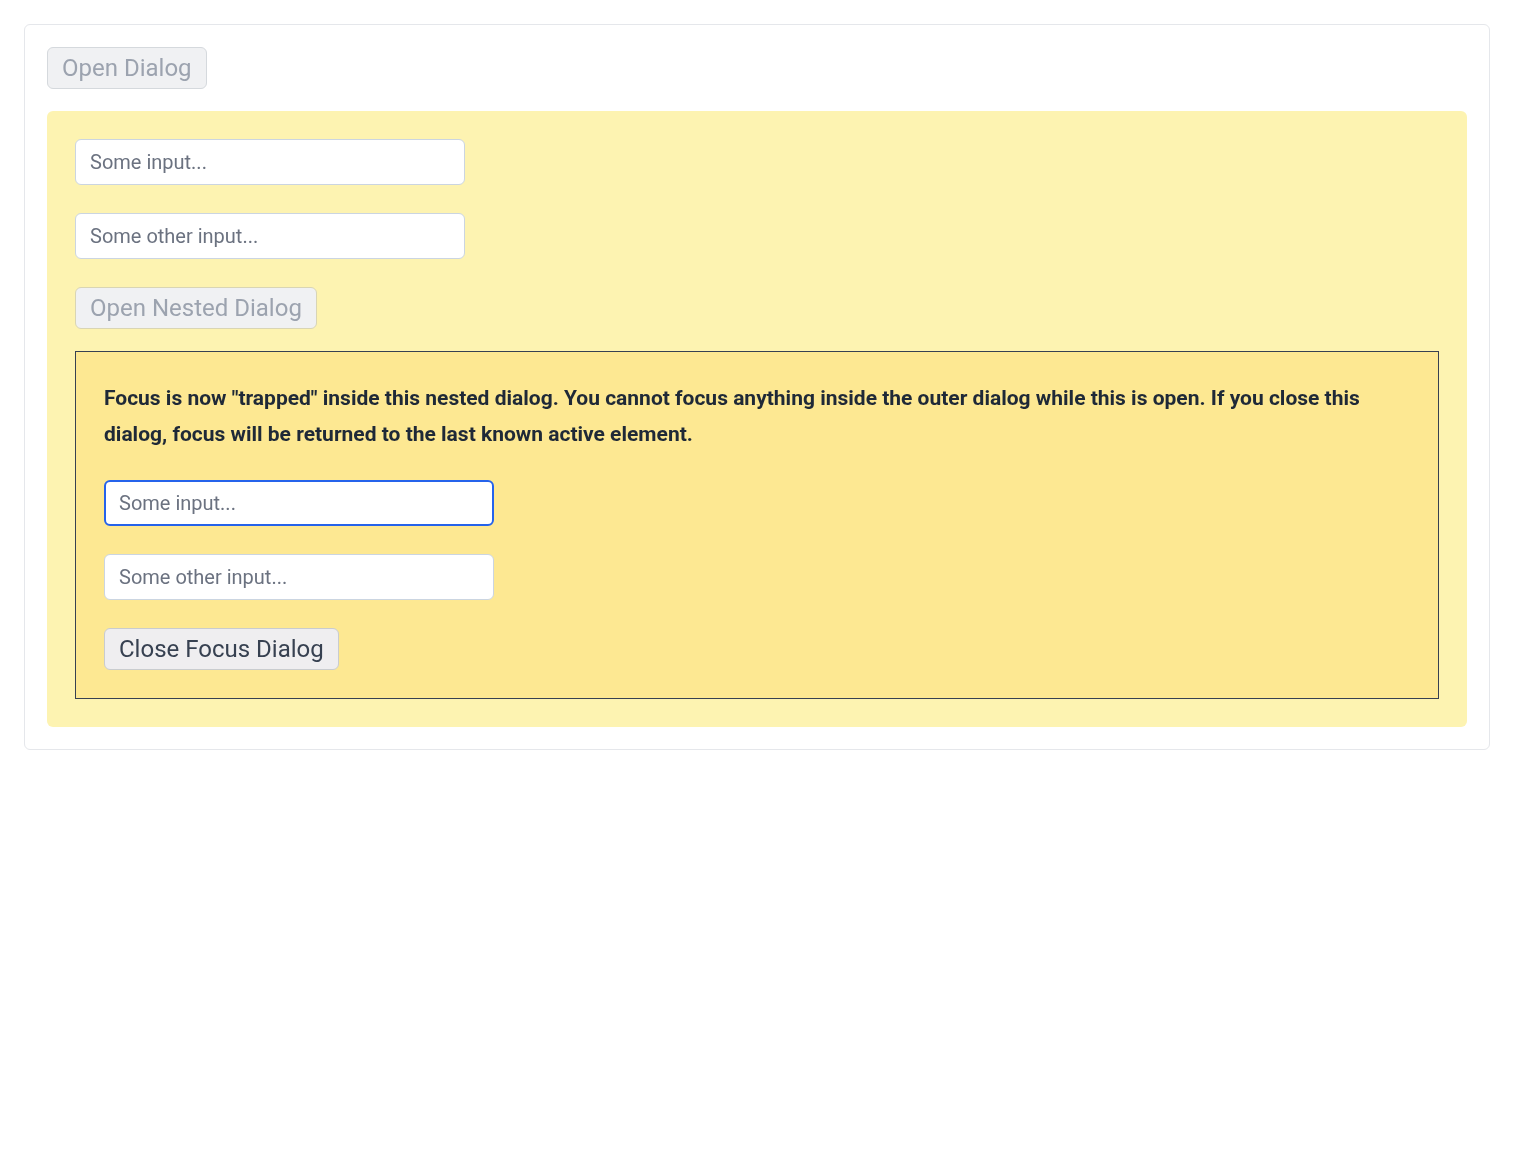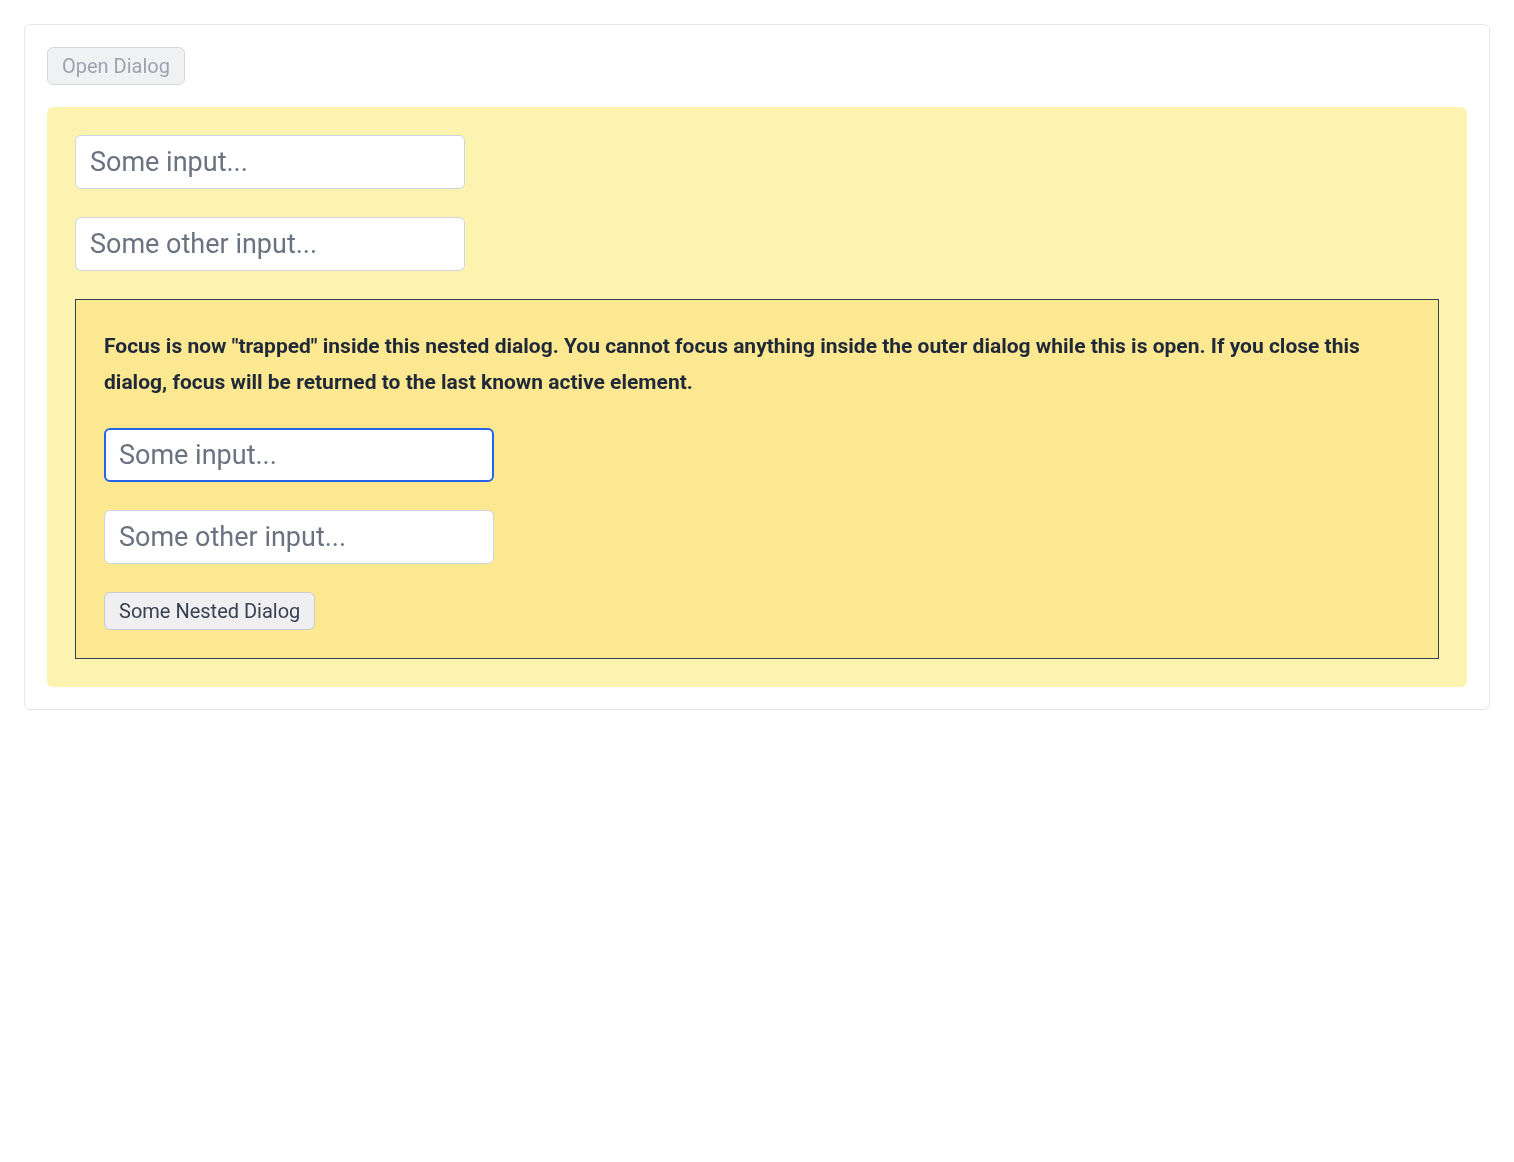--- a/index.html
+++ b/index.html
@@ -18,21 +18,21 @@
       border: 1px solid #e5e7eb;
       border-radius: 6px;
       padding: 22px;
     }
     .btn {
       display: inline-block;
       background: #eff1f3;
       border: 1px solid #d5d9dd;
       border-radius: 6px;
       padding: 6px 14px;
-      font-size: 20px;
+      font-size: 24px;
       color: #374151;
       cursor: pointer;
       font-family: inherit;
     }
     .btn.disabled {
       color: #9ca3af;
       background: #f0f1f3;
       cursor: default;
     }
     .dialog {
@@ -46,21 +46,21 @@
     .nested-dialog {
       background: #fde892;
       border: 1px solid #374151;
       margin-top: 22px;
       padding: 28px;
     }
     .input-field {
       display: block;
       width: 390px;
       padding: 10px 14px;
-      font-size: 27px;
+      font-size: 20px;
       font-family: inherit;
       border: 1px solid #cbd5e1;
       border-radius: 6px;
       background: #ffffff;
       color: #1f2937;
       margin-bottom: 28px;
     }
     .input-field::placeholder {
       color: #6b7280;
     }
@@ -95,29 +95,30 @@
 <div class="outer-panel">
 
   <button class="btn disabled">Open Dialog</button>
 
   <div class="dialog outer-dialog">
 
     <input type="text" class="input-field" placeholder="Some input..." style="">
 
     <input type="text" class="input-field" placeholder="Some other input..." style="">
 
+    <button class="btn disabled outer-open-nested">Open Nested Dialog</button>
 
     <div class="nested-dialog">
 
       <p class="nested-text">Focus is now "trapped" inside this nested dialog. You cannot focus anything inside the outer dialog while this is open. If you close this dialog, focus will be returned to the last known active element.</p>
 
       <input type="text" class="input-field focused" placeholder="Some input..." style="">
 
       <input type="text" class="input-field" placeholder="Some other input..." style="">
 
-      <button class="btn btn-nested">Some Nested Dialog</button>
+      <button class="btn btn-nested">Close Focus Dialog</button>
 
     </div>
 
 
   </div>
 
 </div>
 
 </body></html>

